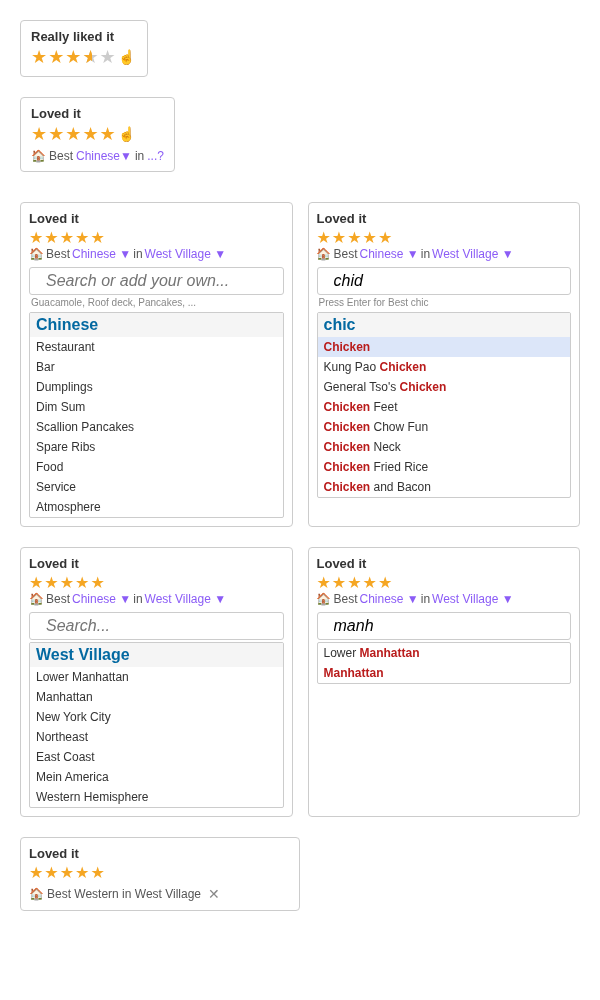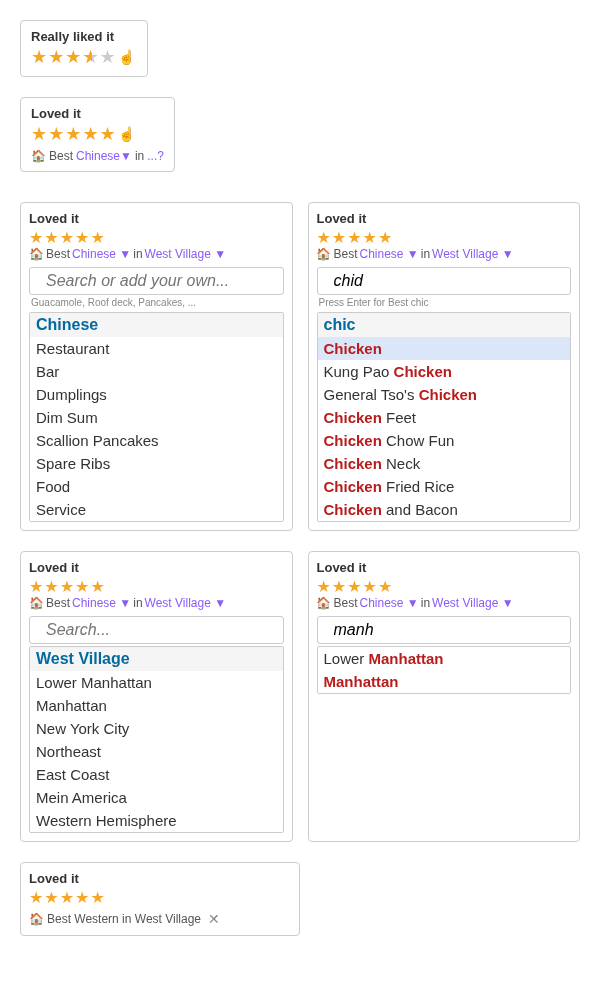--- a/index.html
+++ b/index.html
@@ -130,21 +130,21 @@
     .dropdown-list .group-header {
       font-weight: bold;
       font-size: 16px;
       padding: 3px 6px;
       background: #f5f5f5;
       color: #0369a1;
     }
 
     .dropdown-list .item {
       padding: 3px 6px;
-      font-size: 15px;
+      font-size: 12px;
       color: #333;
       cursor: pointer;
     }
 
     .dropdown-list .item b {
       color: #b91c1c;
       margin-top: 24px;
     }
 
     .highlight-row {

